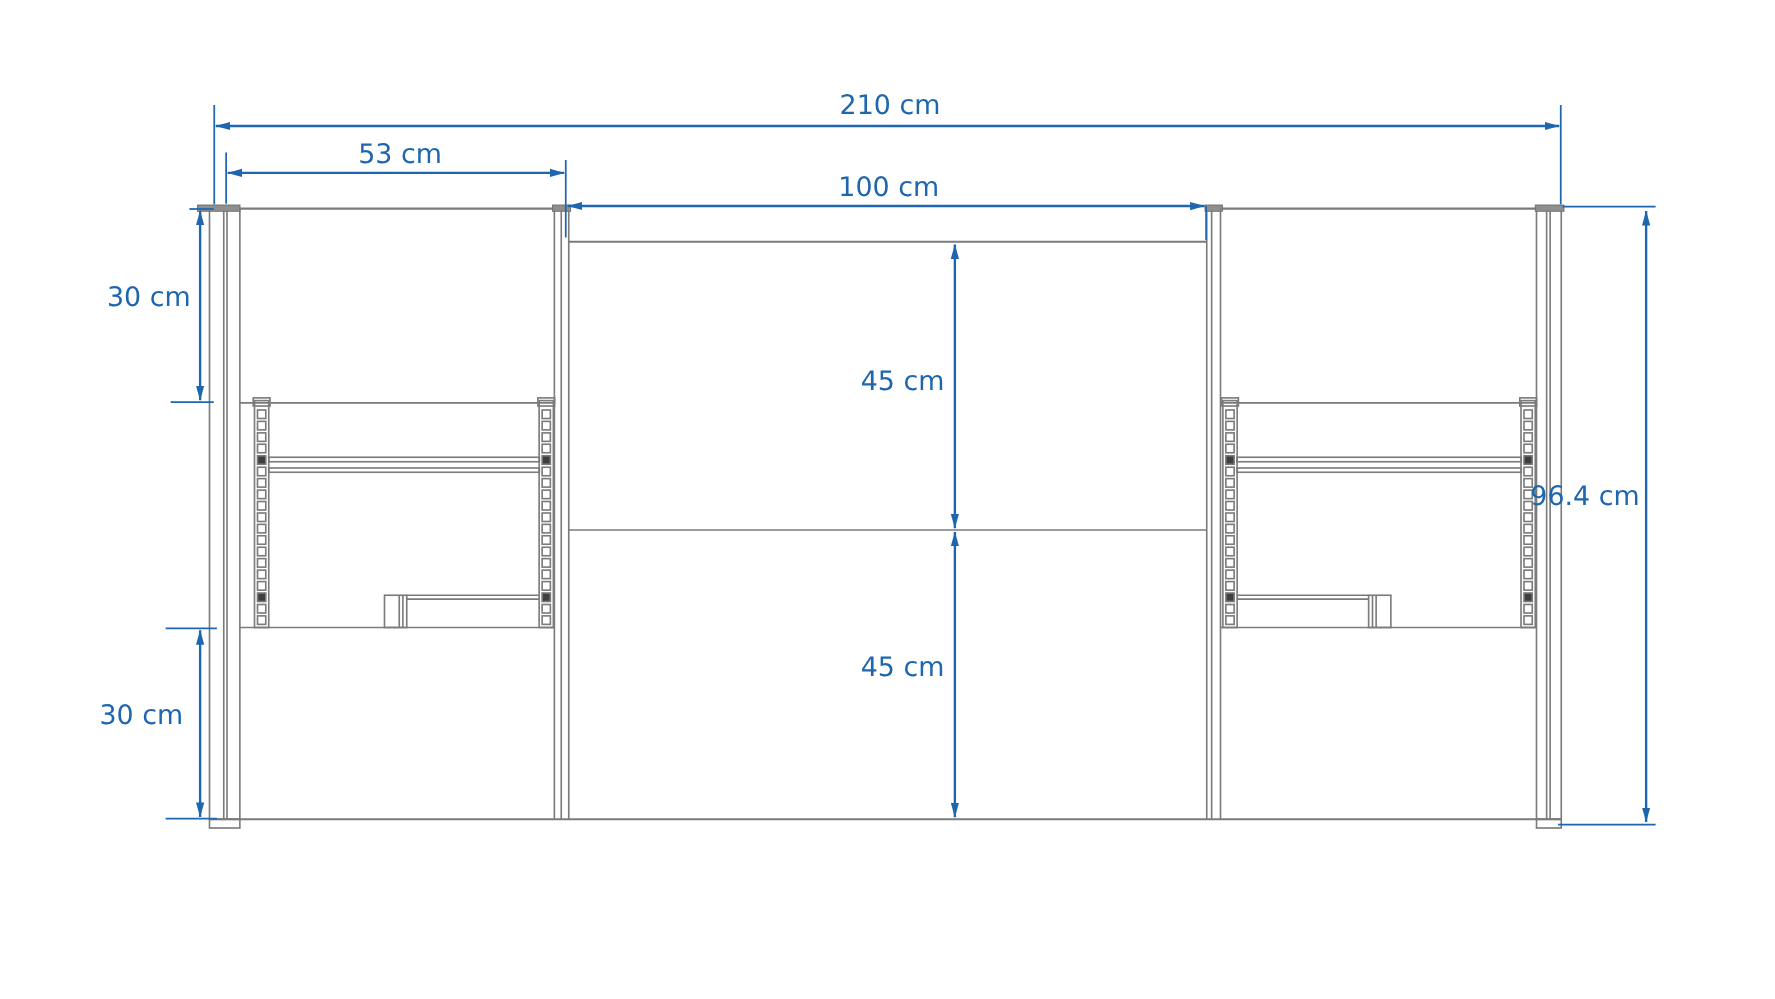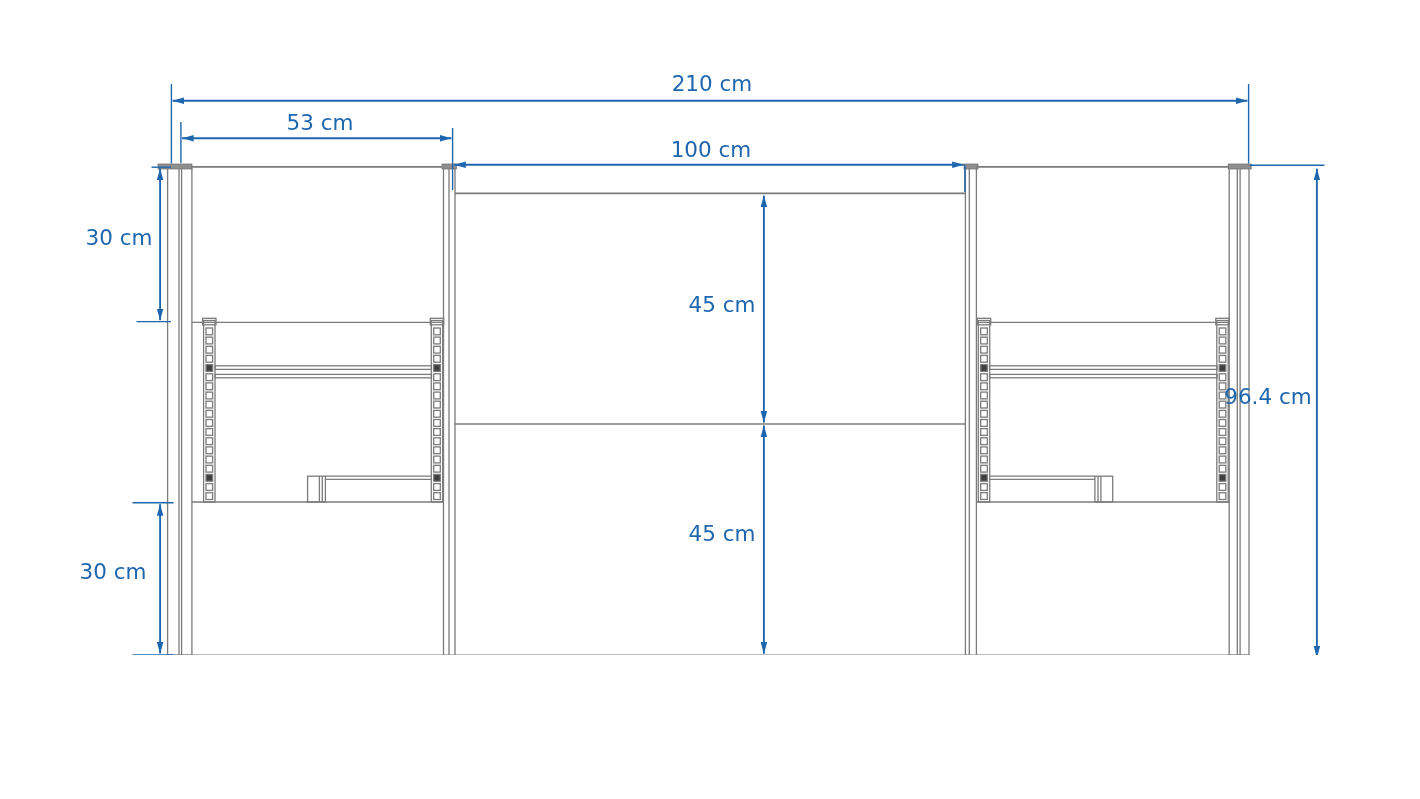--- a/index.html
+++ b/index.html
@@ -3,21 +3,21 @@
 <meta charset="utf-8">
 <style>
   :root{
     --accent:#1e66ad;
     --outline:#7b7b7b;
     --cap:#8f8f8f;
   }
   *{margin:0;padding:0;box-sizing:border-box}
   html,body{background:#ffffff}
   body{width:1420px;height:799px;font-family:"DejaVu Sans","Liberation Sans",sans-serif}
-  .canvas{position:relative;width:1420px;height:655px;background:#ffffff;overflow:hidden}
+  .canvas{position:relative;width:1420px;height:799px;background:#ffffff;overflow:hidden}
   svg{display:block}
   .outline line,.outline rect{stroke:var(--outline);fill:none;stroke-width:1.3}
   .outline line.edge{stroke-width:1.7}
   .outline rect.cap{fill:var(--cap);stroke:#6a6a6a;stroke-width:0.7}
   .railframe{stroke:var(--outline);fill:none;stroke-width:1.2}
   .railcap{fill:var(--cap);stroke:#6a6a6a;stroke-width:0.7}
   .hole{fill:#ffffff;stroke:#6a6a6a;stroke-width:1}
   .hole.filled{fill:#3f3f3f}
   .ext{stroke:var(--accent);stroke-width:1.4;fill:none}
   .dim{stroke:var(--accent);stroke-width:1.9;fill:none}

